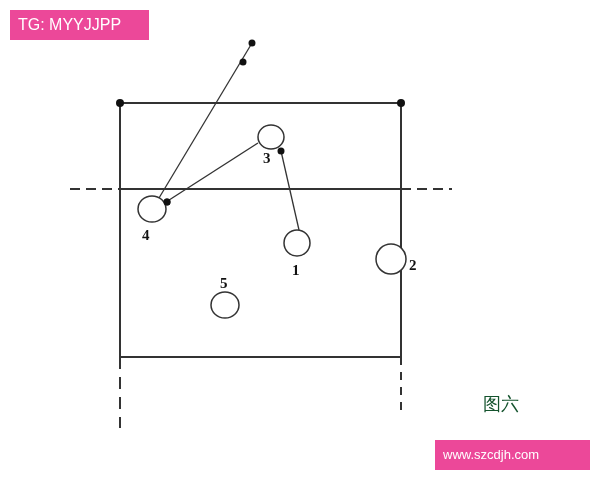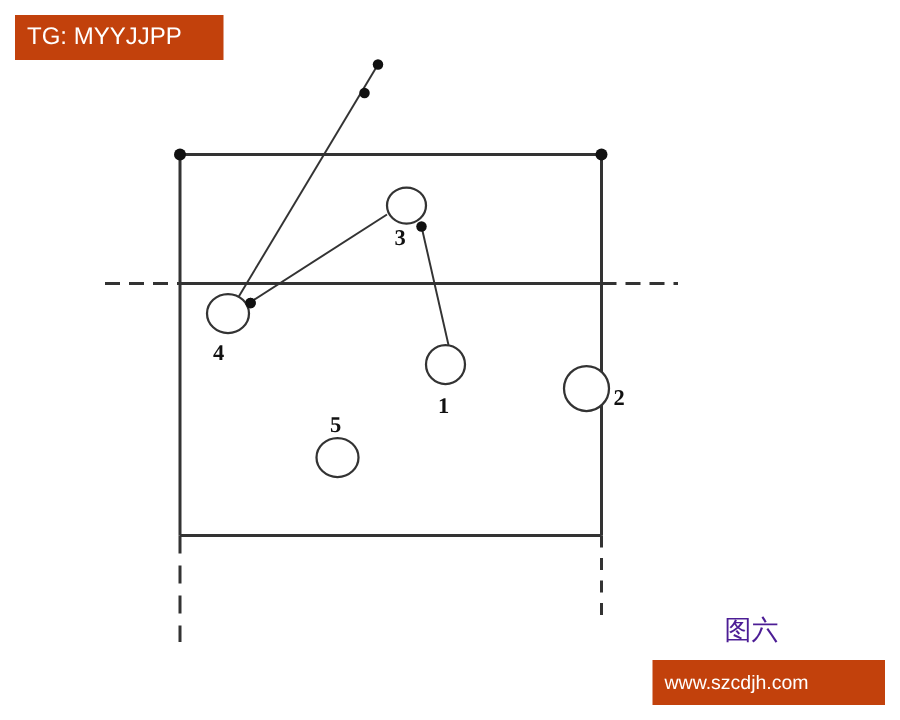--- a/index.html
+++ b/index.html
@@ -3,29 +3,29 @@
   <meta charset="utf-8">
   <style>
     html, body { margin: 0; padding: 0; }
     body {
       width: 600px; height: 480px; background: #ffffff;
       position: relative; overflow: hidden;
       font-family: "Liberation Sans", sans-serif;
     }
     .diagram { position: absolute; left: 0; top: 0; width: 600px; height: 480px; }
     .watermark {
-      position: absolute; background: #c2410c; color: #ffffff;
+      position: absolute; background: #ec4899; color: #ffffff;
       font-family: "Liberation Sans", sans-serif; font-size: 16px;
       line-height: 28px; padding: 0 8px; box-sizing: border-box;
     }
     .wm-top { left: 10px; top: 10px; width: 139px; height: 30px; line-height: 30px; }
     .wm-bottom { left: 435px; top: 440px; width: 155px; height: 30px; line-height: 30px; font-size: 13px; }
     .caption {
-      position: absolute; left: 483px; top: 408px;
-      font-family: "DejaVu Serif", serif; font-size: 18px; color: #4c1d95;
+      position: absolute; left: 483px; top: 392px;
+      font-family: "DejaVu Serif", serif; font-size: 18px; color: #14532d;
     }
     .lbl { font-family: "Liberation Serif", serif; font-weight: bold; font-size: 15px; fill: #111; }
   </style>
 </head>
 <body>
 
 <svg class="diagram" viewBox="0 0 600 480" xmlns="http://www.w3.org/2000/svg">
 
   <g stroke="#333" stroke-width="2" fill="none">
     <line x1="120" y1="103" x2="401" y2="103"></line>

